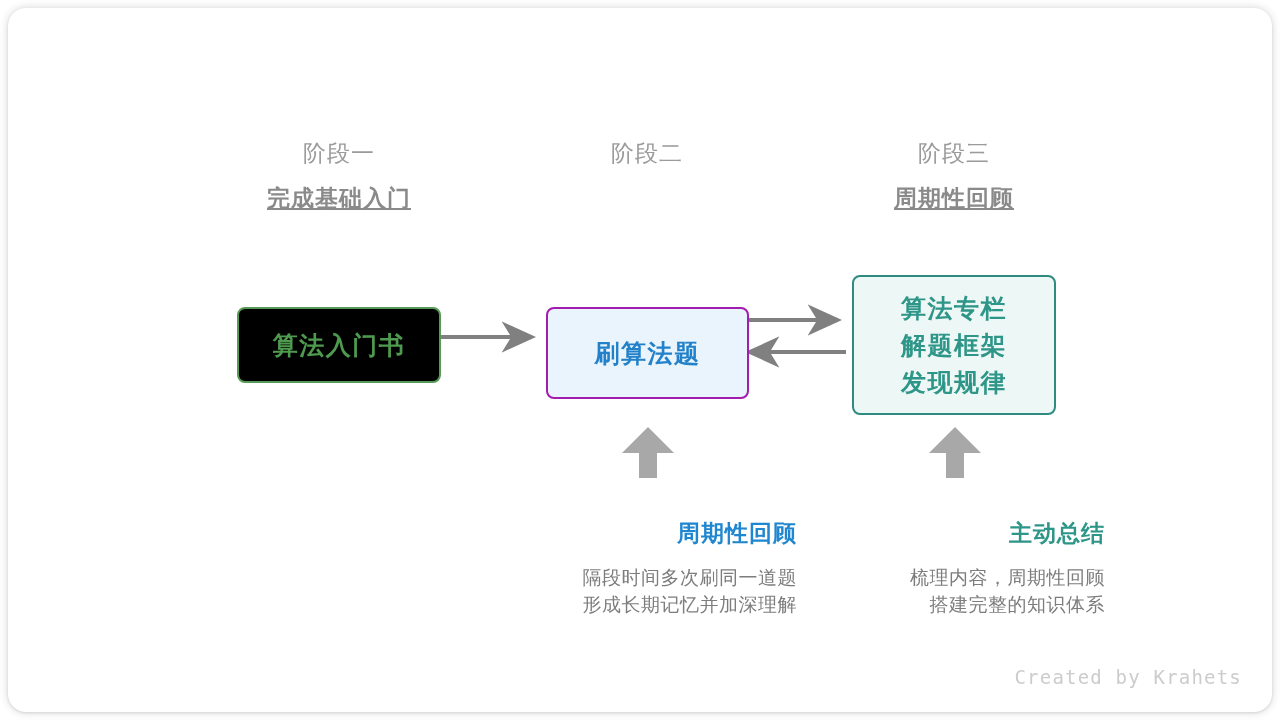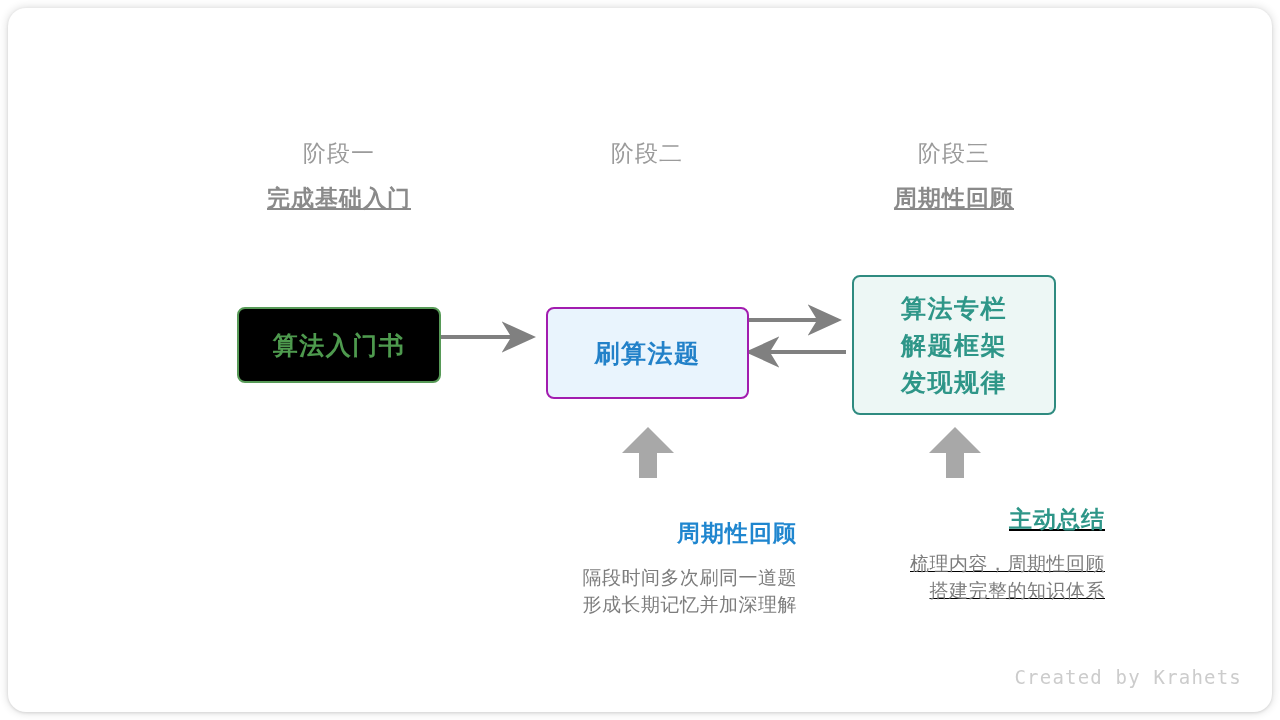--- a/index.html
+++ b/index.html
@@ -193,21 +193,21 @@
   </div>
 
   <div class="annot" style="left:489px; top:510px;">
     <div class="annot-title blue">周期性回顾</div>
     <div class="annot-desc">
       <div>隔段时间多次刷同一道题</div>
       <div>形成长期记忆并加深理解</div>
     </div>
   </div>
 
-  <div class="annot" style="left:797px; top:496px;text-decoration:underline;">
+  <div class="annot" style="left:797px; top:510px;">
     <div class="annot-title teal">主动总结</div>
     <div class="annot-desc">
       <div>梳理内容，周期性回顾</div>
       <div>搭建完整的知识体系</div>
     </div>
   </div>
 
   <div id="credit">Created by Krahets</div>
 
 </div>

